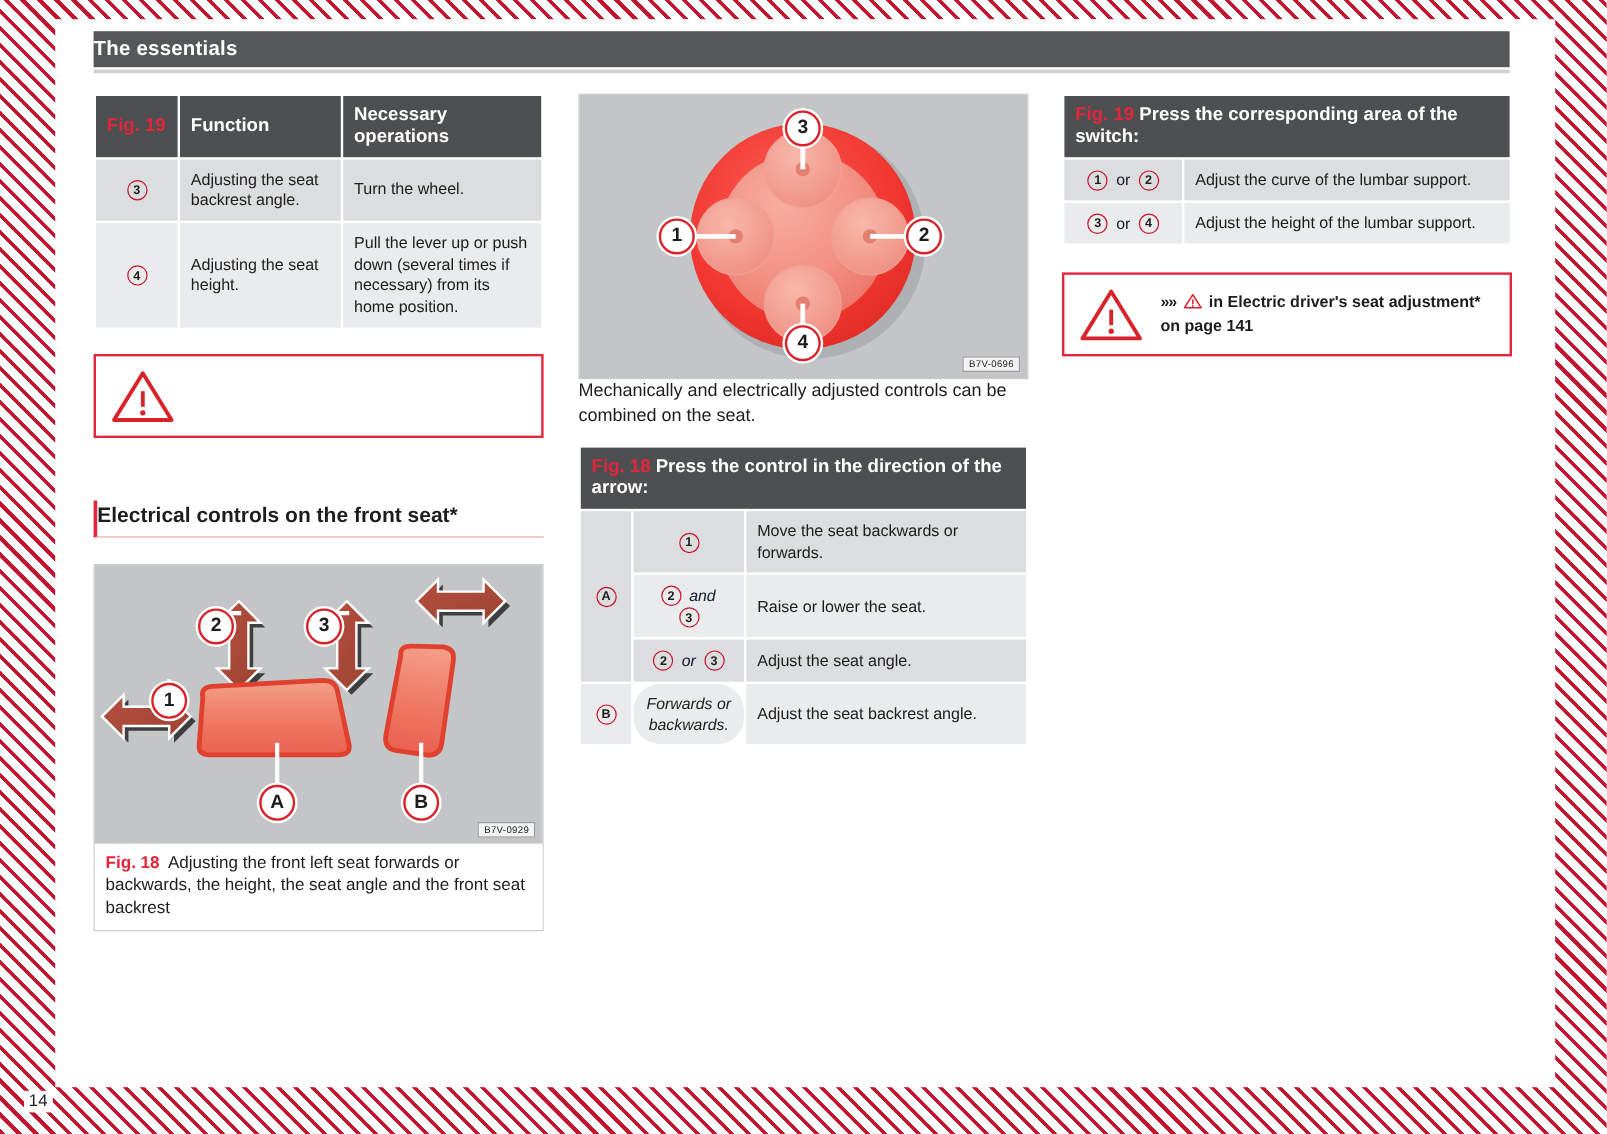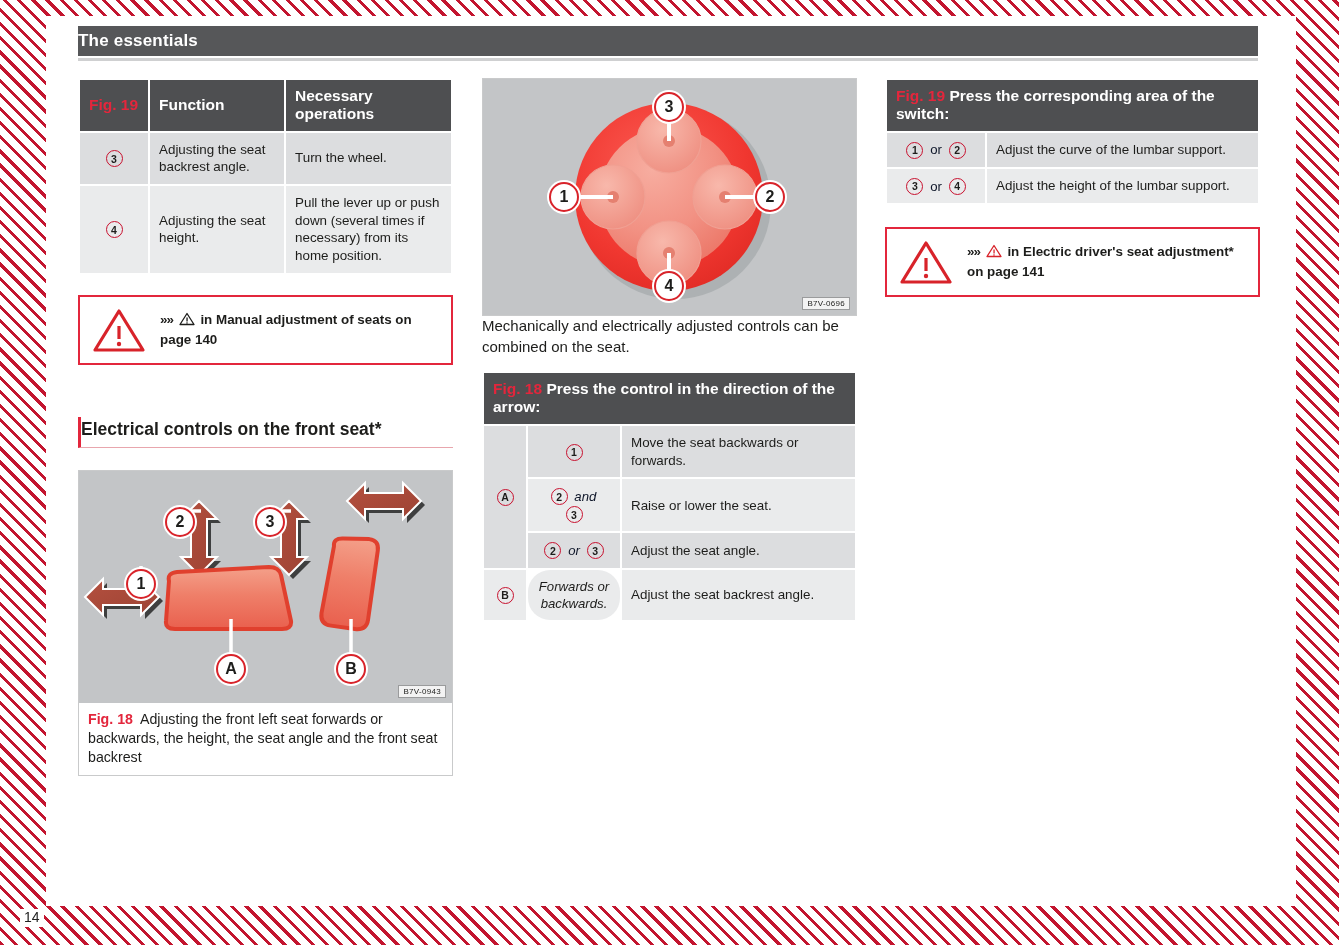--- a/index.html
+++ b/index.html
@@ -248,31 +248,20 @@
       </tbody>
     </table>
 
     <div class="warnbox" style="margin-top:20px;">
       <span class="warn-tri">
         <svg viewBox="0 0 54 46" width="54" height="46">
           <path d="M27 4 L51 43 L3 43 Z" fill="none" stroke="#d8232a" stroke-width="3.2" stroke-linejoin="round"></path>
           <rect x="25.4" y="19" width="3.2" height="13" fill="#d8232a"></rect>
           <circle cx="27" cy="37" r="2.2" fill="#d8232a"></circle>
         </svg>
-      </span>
-      <span class="warn-text">
-        <span class="chev">»»</span>
-        <span class="tri-inline">
-          <svg viewBox="0 0 16 14" width="16" height="14">
-            <path d="M8 1.5 L15 12.5 L1 12.5 Z" fill="none" stroke="#1d1d1b" stroke-width="1.3" stroke-linejoin="round"></path>
-            <rect x="7.4" y="5.5" width="1.3" height="4" fill="#1d1d1b"></rect>
-            <circle cx="8" cy="11" r="0.8" fill="#1d1d1b"></circle>
-          </svg>
-        </span>
-        <span>in Manual adjustment of seats on page 140</span>
       </span>
     </div>
 
     <div class="sect-head" style="margin-top:52px;">Electrical controls on the front seat*</div>
 
     <div class="figure" style="margin-top:22px;">
       <div class="figimg" style="height:232px;">
         <svg viewBox="0 0 373 232" width="373" height="232">
           <defs>
             <linearGradient id="gSeat" x1="0" y1="0" x2="0" y2="1">
@@ -316,21 +305,21 @@
           <line x1="104" y1="40" x2="122" y2="40" stroke="#ffffff" stroke-width="3.5"></line>
           <line x1="194" y1="40" x2="212" y2="40" stroke="#ffffff" stroke-width="3.5"></line>
         </svg>
 
         <div class="callout" style="left:86px; top:36px;">2</div>
         <div class="callout" style="left:176px; top:36px;">3</div>
         <div class="callout" style="left:47px; top:98px;">1</div>
         <div class="callout" style="left:137px; top:183px;">A</div>
         <div class="callout" style="left:257px; top:183px;">B</div>
 
-        <span class="fig-tag">B7V-0943</span>
+        <span class="fig-tag">B7V-0929</span>
       </div>
       <div class="figcap">
         <span class="figlabel">Fig. 18</span><span>Adjusting the front left seat forwards or backwards, the height, the seat angle and the front seat backrest</span>
       </div>
     </div>
   </div>
 
   <div class="col" id="col-mid">
 
     <div class="figure">

